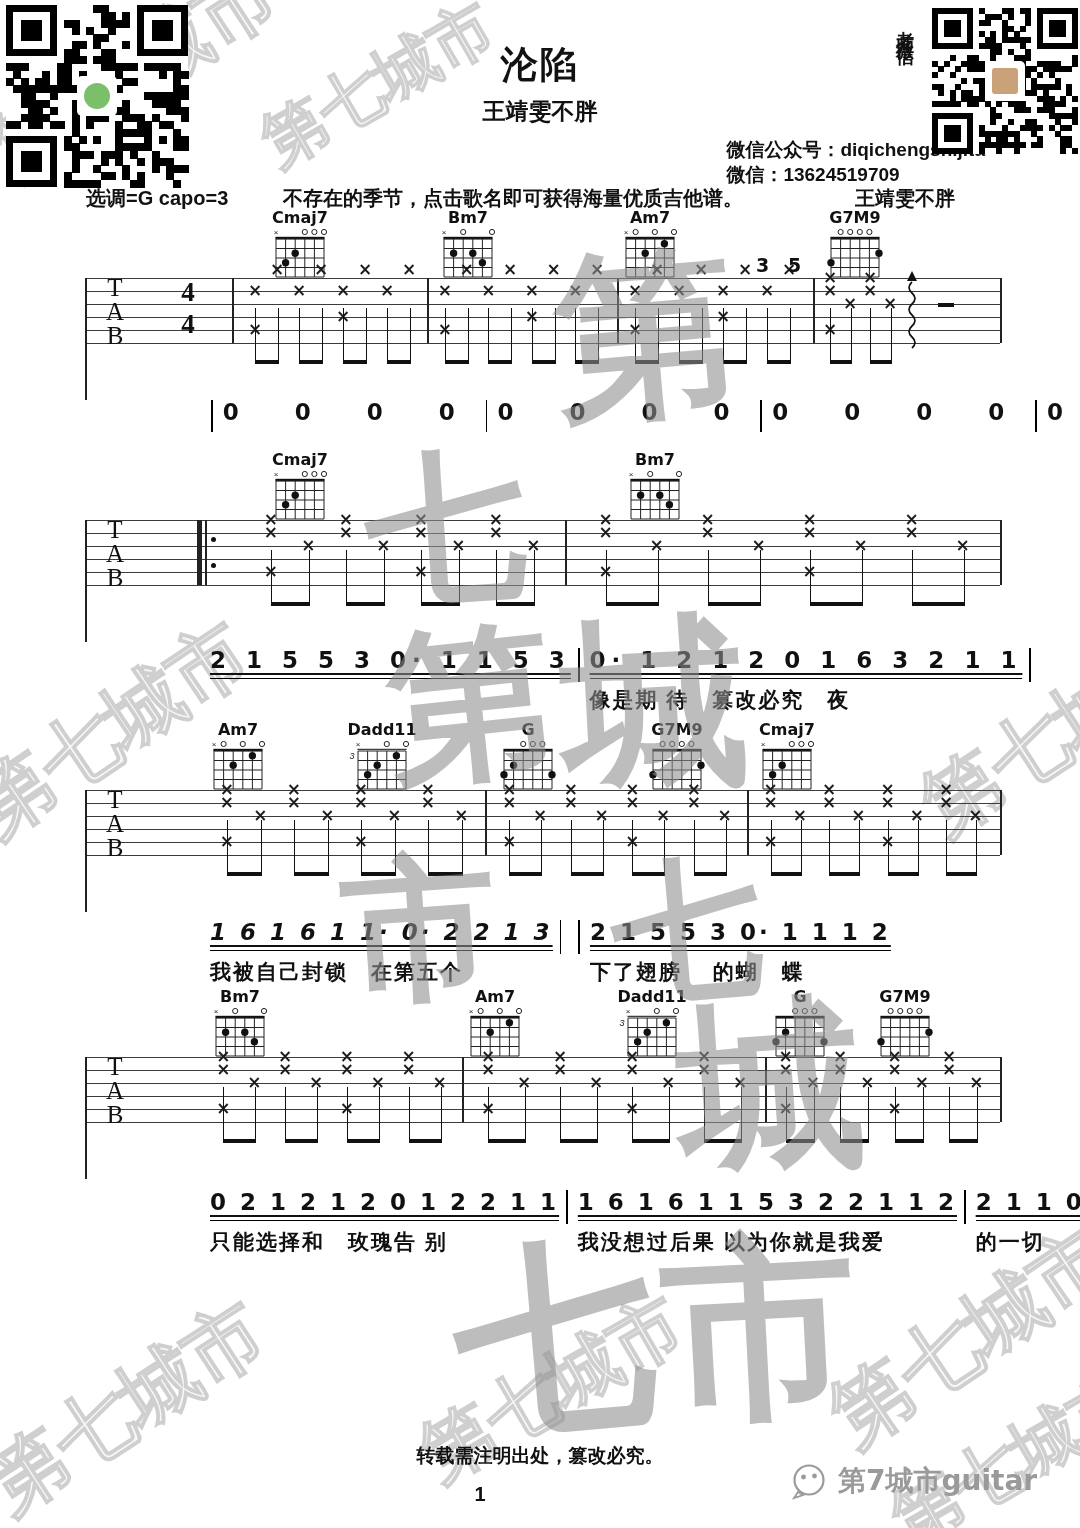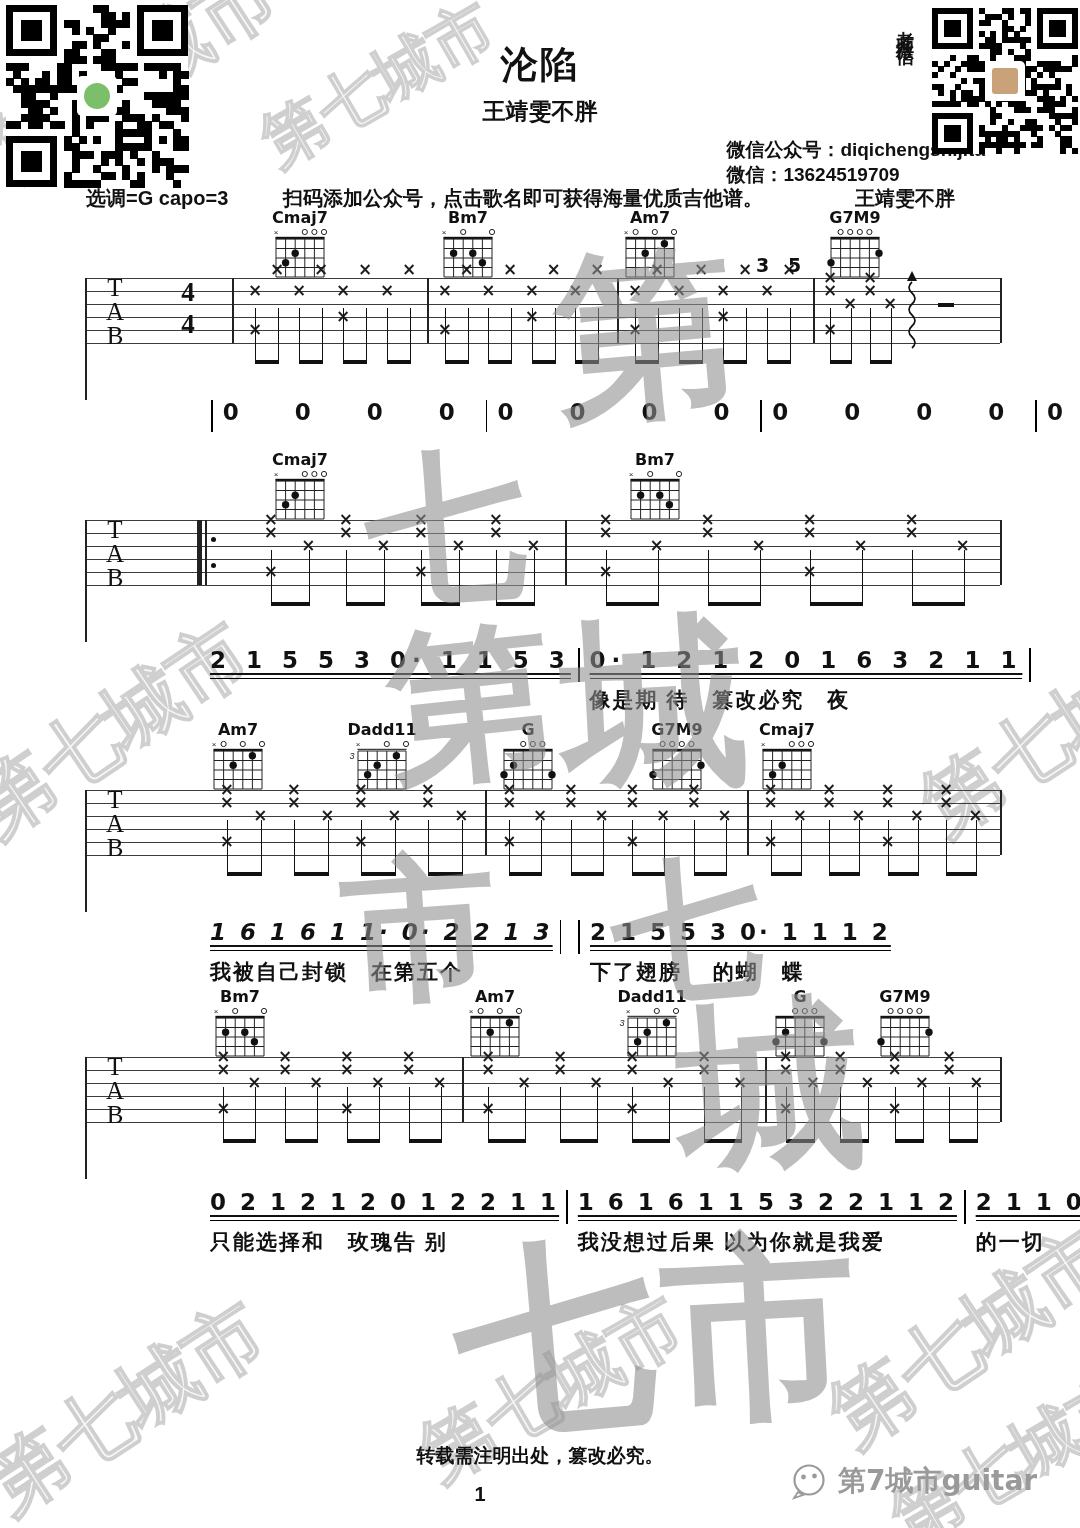--- a/index.html
+++ b/index.html
@@ -548,21 +548,21 @@
     </span>
   </div>
 
   <div class="contact">
     <div>微信公众号：diqichengshijita</div>
     <div>微信：13624519709</div>
   </div>
 
   <div class="row3">
     <span class="tuning">选调=G capo=3</span>
-    <span class="promo">扫码添加公众号，点击歌名即可获得海量优质吉他谱。</span>
+    <span class="promo">不存在的季节，点击歌名即可获得海量优质吉他谱。</span>
     <span class="arranger">王靖雯不胖</span>
   </div>
 
   <div id="score">
       <div class="sline" style="left: 85px; top: 278px; width: 915px;"></div>
       <div class="sline" style="left: 85px; top: 291px; width: 915px;"></div>
       <div class="sline" style="left: 85px; top: 304px; width: 915px;"></div>
       <div class="sline" style="left: 85px; top: 317px; width: 915px;"></div>
       <div class="sline" style="left: 85px; top: 330px; width: 915px;"></div>
       <div class="sline" style="left: 85px; top: 343px; width: 915px;"></div>

